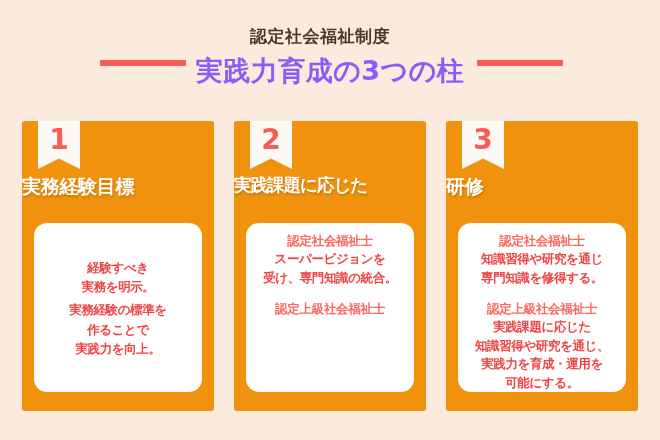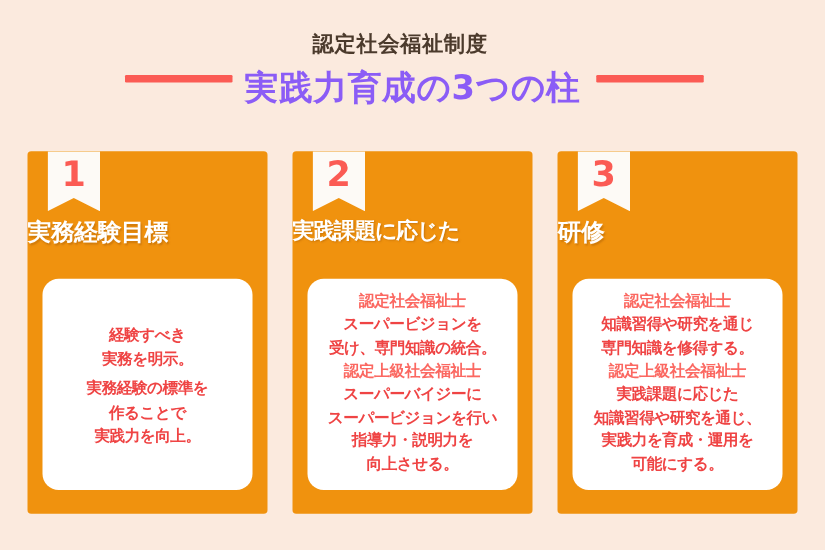--- a/index.html
+++ b/index.html
@@ -123,21 +123,21 @@
     box-sizing: border-box;
     padding: 9px 6px 8px 6px;
     display: flex;
     flex-direction: column;
     align-items: center;
     justify-content: flex-start;
   }
   .panel.centered { justify-content: center; }
 
   .block { width: 100%; text-align: center; }
-  .block + .block { margin-top: 1px; }
+  .block + .block { margin-top: 13px; }
 
   .block-head {
     color: #fb6861;
     font-size: 12.5px;
     font-weight: 700;
     line-height: 1.45;
     letter-spacing: -0.3px;
   }
   .block-body {
     color: #ef4444;
@@ -189,24 +189,20 @@
     </div>
     <div class="card-title">実践課題に応じた</div>
     <div class="panel">
       <div class="block">
         <div class="block-head">認定社会福祉士</div>
         <div class="block-body">スーパービジョンを
 受け、専門知識の統合。</div>
       </div>
       <div class="block">
         <div class="block-head">認定上級社会福祉士</div>
-        <div class="block-body">スーパーバイジーに
-スーパービジョンを行い
-指導力・説明力を
-向上させる。</div>
       </div>
     </div>
   </div>
 
   <div class="card">
     <div class="ribbon">
       <span class="ribbon-num">3</span>
     </div>
     <div class="card-title">研修</div>
     <div class="panel">

